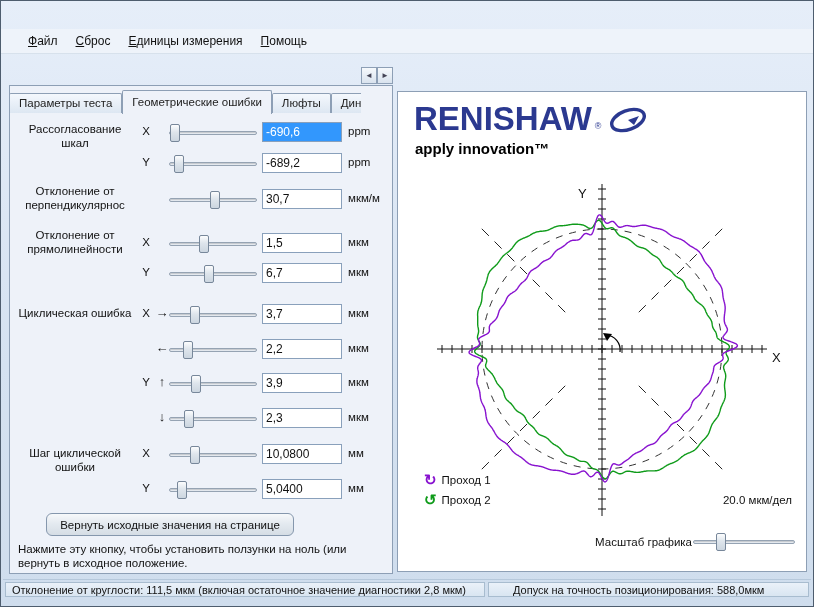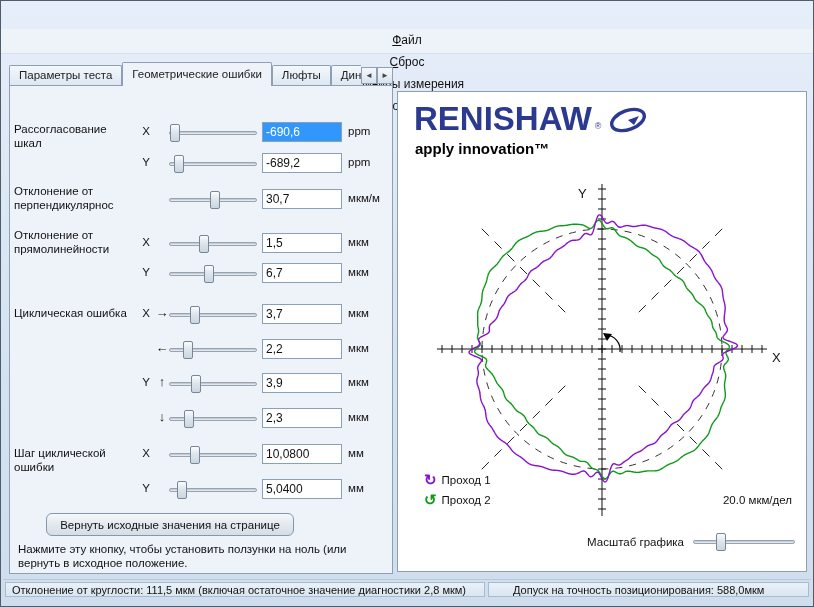--- a/index.html
+++ b/index.html
@@ -10,34 +10,34 @@
     background:linear-gradient(180deg,#f0f6fd,#d2e1f2 45%,#bdd2e9);
     border-bottom:1px solid #a3b6cd;display:flex;align-items:center;padding:0 8px;}
   .app-icon{width:16px;height:16px;margin-right:6px;display:inline-flex;}
   .title{font-size:12px;color:#1b1b1b;white-space:nowrap;}
   .winbtns{position:absolute;right:7px;top:5px;display:flex;gap:2px;}
   .wbtn{width:29px;height:18px;border:1px solid #7e8ea1;border-radius:2px;
     background:linear-gradient(180deg,#fafcfe,#d8e2ec 50%,#c3d2e2);
     display:flex;align-items:center;justify-content:center;font-size:10px;color:#222;cursor:pointer;}
   .wbtn.close{width:33px;}
   .menubar{position:absolute;left:0;top:28px;right:0;height:25px;background:#eef3fa;
-    border-bottom:1px solid #d7e1ec;display:flex;align-items:center;padding:0 3px;flex-direction:column;}
+    border-bottom:1px solid #d7e1ec;display:flex;align-items:center;padding:0 18px;}
   .menu-item{display:inline-block;font-size:12px;color:#111;padding:4px 9px;cursor:pointer;}
   .menu-item::first-letter{text-decoration:underline;}
   .tabstrip{position:absolute;left:8px;top:60px;width:384px;height:25px;display:flex;z-index:4;}
-  .tabs{display:flex;width:352px;height:25px;overflow:hidden;}
+  .tabs{display:flex;width:352px;height:25px;overflow:hidden;margin-top:28px;}
   .tab{flex:0 0 auto;align-self:flex-end;height:20px;margin-bottom:1px;border:1px solid #8d9fb5;border-bottom:none;
     border-radius:2px 2px 0 0;background:linear-gradient(180deg,#f4f8fd,#dde7f2);
     padding:3px 9px 0;font-size:11.5px;color:#222;white-space:nowrap;cursor:pointer;}
   .tab.active{height:24px;margin-bottom:0;background:#eef2f9;padding-top:5px;position:relative;z-index:5;}
   .tabscroll{width:16px;height:17px;align-self:flex-end;margin-bottom:2px;border:1px solid #8d9fb5;
     background:linear-gradient(180deg,#f6f9fc,#d9e3ee);display:flex;align-items:center;justify-content:center;
     font-size:8px;color:#445;cursor:pointer;}
   .tabpage{position:absolute;left:8px;top:84px;width:384px;height:489px;border:1px solid #8d9fb5;background:#eef2f9;z-index:2;}
-  .grouplabel{position:absolute;left:4px;width:122px;font-size:11.5px;line-height:14px;text-align:left;color:#111;}
+  .grouplabel{position:absolute;left:4px;width:122px;font-size:11.5px;line-height:14px;text-align:center;color:#111;}
   .row{position:absolute;left:0;width:100%;height:22px;}
   .axisletter{position:absolute;left:128px;top:3px;width:16px;text-align:center;font-size:11.5px;color:#111;}
   .arrow{position:absolute;left:144px;top:1px;width:16px;text-align:center;font-size:13px;color:#111;}
   .slider{position:absolute;left:158px;top:1px;width:90px;height:20px;}
   .slider .track{position:absolute;left:1px;right:1px;top:8px;height:4px;background:#e6ebf1;
     border:1px solid #95a3b3;border-radius:2px;box-shadow:inset 0 1px 1px rgba(0,0,0,.15);}
   .slider .thumb{position:absolute;top:1px;width:10px;height:18px;
     background:linear-gradient(180deg,#fcfdfe,#dee5ec 45%,#ccd6e0);border:1px solid #77879a;border-radius:2px;}
   .val{position:absolute;left:252px;top:0;width:80px;height:20px;border:1px solid #89a0bb;background:#fff;
     font:12px "Liberation Sans",sans-serif;padding:0 3px;color:#111;}
@@ -50,21 +50,21 @@
   #plot-svg{position:absolute;left:0;top:0;}
   .brandrow{position:absolute;left:16px;top:10px;display:flex;align-items:flex-start;gap:5px;}
   .brand{font-size:33px;font-weight:bold;line-height:34px;letter-spacing:0;}
   .regmark{font-size:9px;align-self:flex-end;margin:0 0 5px -2px;}
   .probe{margin-top:3px;display:inline-flex;}
   .brandsub{position:absolute;left:17px;top:48px;font-size:15px;font-weight:bold;color:#000;}
   .legend{position:absolute;left:26px;top:378px;}
   .legrow{display:flex;align-items:center;gap:5px;height:20px;font-size:11.5px;color:#111;}
   .legicon{font-size:15px;font-weight:bold;}
   .scaletext{position:absolute;right:14px;top:402px;font-size:11.5px;color:#111;}
-  .scalerow{position:absolute;right:10px;top:440px;display:flex;align-items:center;gap:8px;font-size:11.5px;color:#111;}
+  .scalerow{position:absolute;right:10px;top:440px;display:flex;align-items:center;gap:0;font-size:11.5px;color:#111;}
   .scalerow .slider{position:relative;left:auto;top:auto;width:104px;flex:0 0 auto;}
   .statusbar{position:absolute;left:2px;right:2px;top:578px;height:20px;display:flex;gap:3px;padding:2px;border-top:1px solid #b6c8db;}
   .scell{background:linear-gradient(180deg,#eaf1f9,#d9e5f1);border:1px solid #a8bccf;font-size:11px;color:#111;
     display:flex;align-items:center;padding:0 6px;white-space:nowrap;overflow:hidden;}
   .scell.left{width:480px;flex:0 0 auto;}
   .scell.right{flex:1;padding-left:24px;}
 </style>
 </head>
 <body>
 

